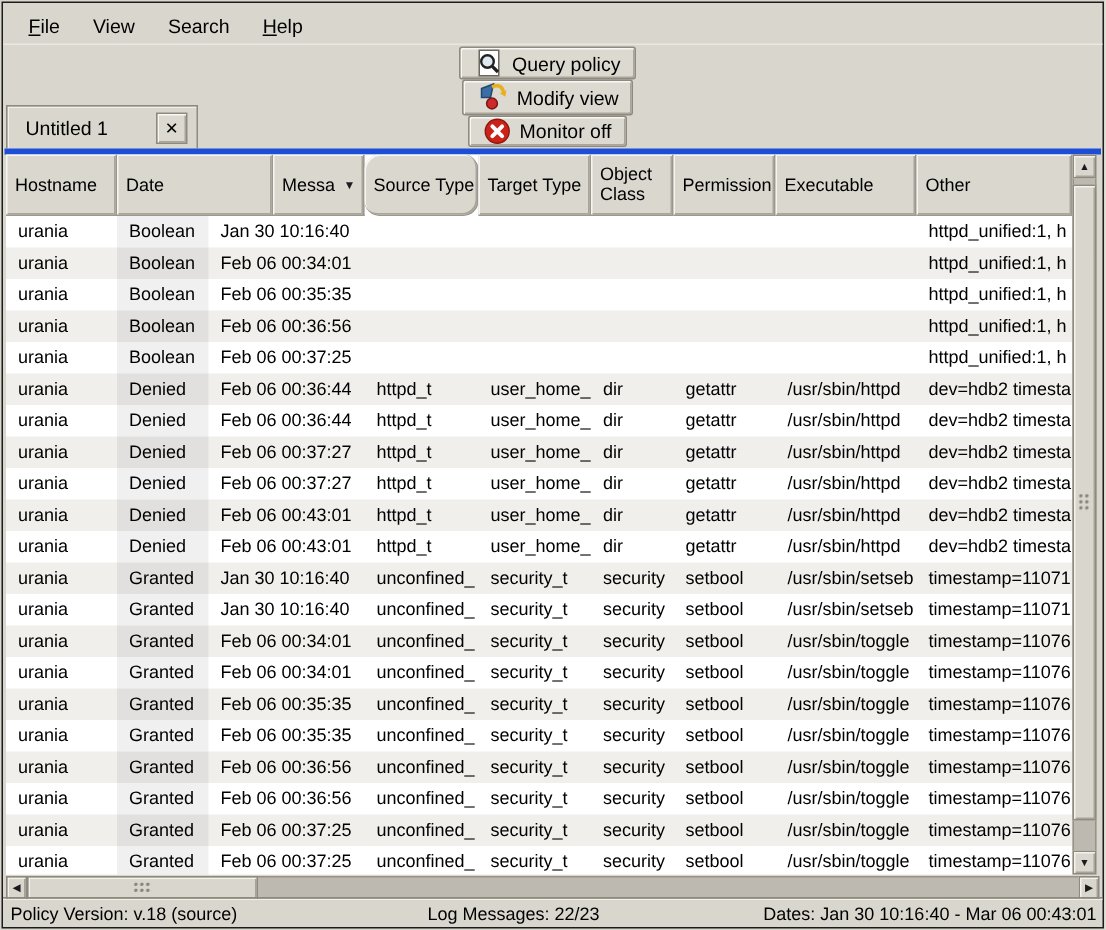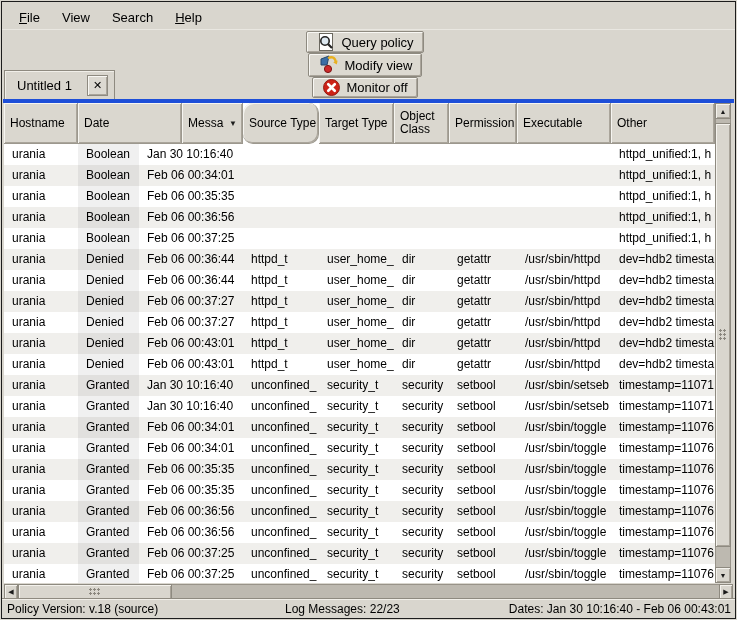--- a/index.html
+++ b/index.html
@@ -17,21 +17,21 @@
   .toolbar { position:absolute; left:0; top:29px; right:0; height:36px; display:flex;
     align-items:center; padding-left:3px;flex-direction:column; }
   .tb-btn { height:30px; margin-right:10px; display:flex; align-items:center; gap:5px;
     padding:0 9px; background:#dcd9d1; border:1px solid #8e8a80; border-radius:2px;
     box-shadow:inset 1px 1px 0 #f8f7f3, inset -1px -1px 0 #aaa59b; font-size:13px;
     font-family:inherit; cursor:default; }
   .tb-icon { display:flex; align-items:center; }
 
   
   .tabstrip { position:absolute; left:0; top:65px; right:0; height:32px; }
-  .tab { position:absolute; left:2px; bottom:0; width:111px; height:29px;
+  .tab { position:absolute; left:2px; bottom:0; width:128px; height:29px;
     background:#d9d6ce; border:1px solid #8e8a80; border-bottom:none;
     box-shadow:inset 1px 1px 0 #f1efe9; display:flex; align-items:center;
     padding:0 6px 0 12px; font-size:13px; }
   .tab-close { margin-left:auto; width:21px; height:21px; display:flex; align-items:center;
     justify-content:center; font-size:11px; font-weight:bold; background:#dcd9d1;
     border:1px solid #8e8a80; box-shadow:inset 1px 1px 0 #f8f7f3, inset -1px -1px 0 #aaa59b; }
 
   
   .page { position:absolute; left:1px; right:1px; top:97px; height:501px;
     background:#d9d6ce; border-top:4px solid #1d4ed8; }
@@ -430,16 +430,16 @@
       </div>
       <div class="sb-btn">
         <span>▶</span>
       </div>
     </div>
   </div>
 
   <div class="statusbar">
     <span class="st-left">Policy Version: v.18 (source)</span>
     <span class="st-mid">Log Messages: 22/23</span>
-    <span class="st-right">Dates: Jan 30 10:16:40 - Feb 06 00:43:01</span>
+    <span class="st-right">Dates: Jan 30 10:16:40 - Mar 06 00:43:01</span>
   </div>
 
 </div>
 
 </body></html>

